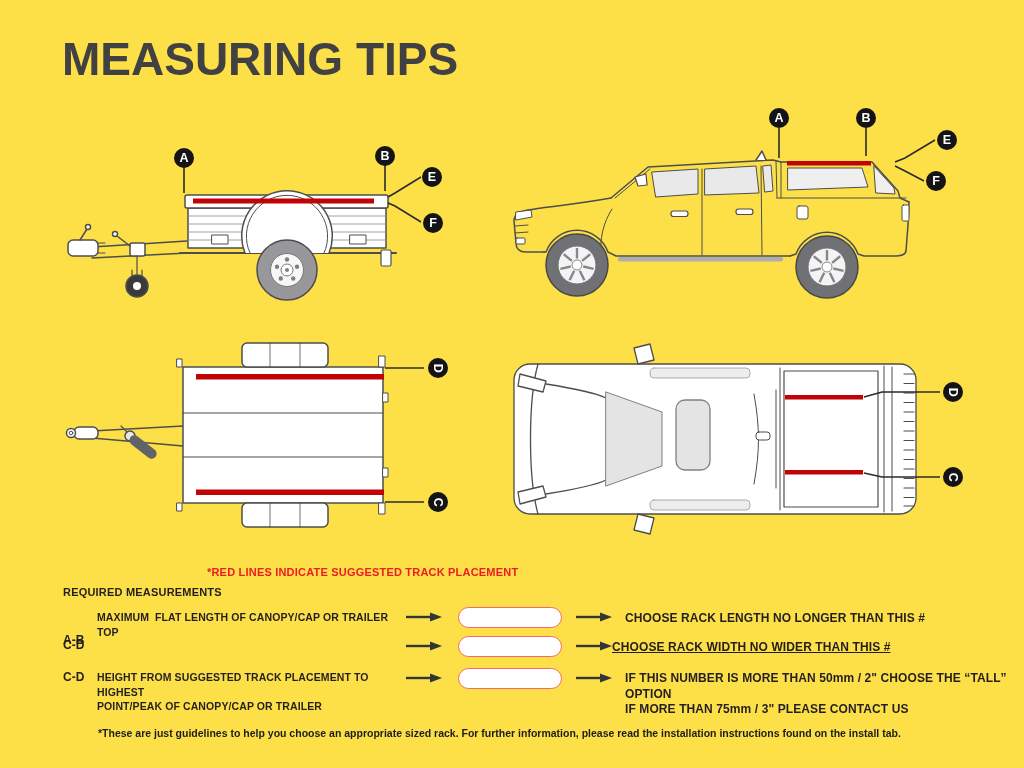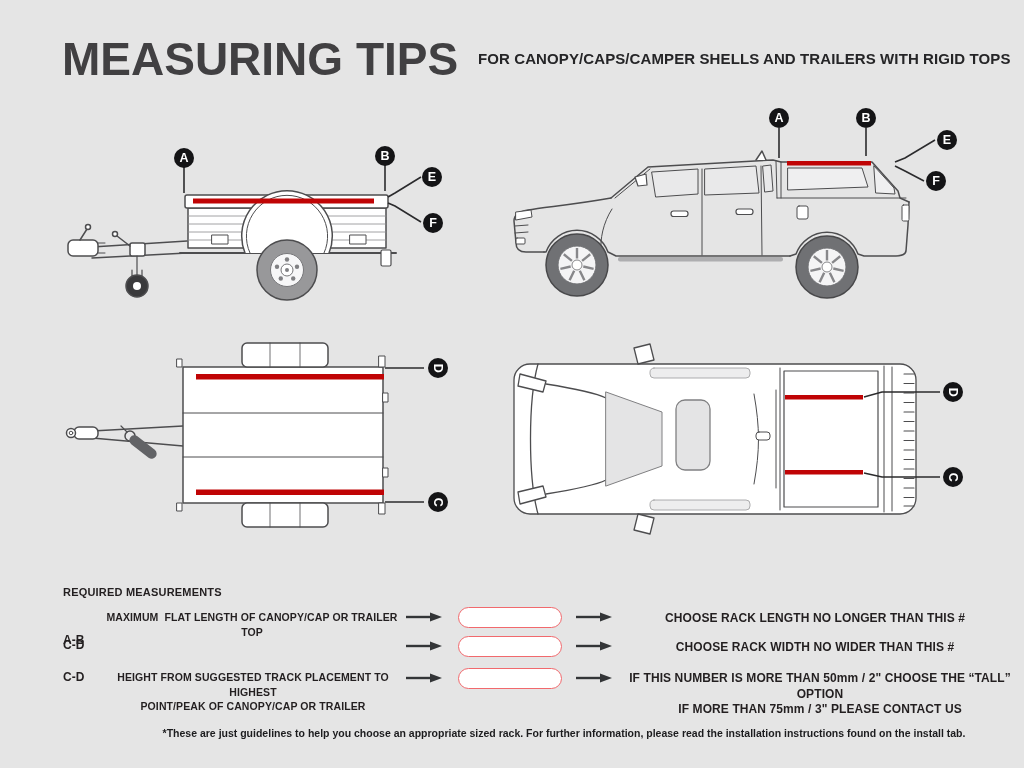--- a/index.html
+++ b/index.html
@@ -1,40 +1,39 @@
 <!DOCTYPE html>
 <html><head>
 <meta charset="utf-8">
 <style>
   html,body{margin:0;padding:0;background:#fff;}
-  .canvas{position:relative;width:1024px;height:768px;background:#e5e5e5;overflow:hidden;
-          font-family:"Liberation Sans",sans-serif;color:#231f20;text-align:center;}
+  .canvas{position:relative;width:1024px;height:768px;background:#fde047;overflow:hidden;
+          font-family:"Liberation Sans",sans-serif;color:#231f20;}
   .abs{position:absolute;}
   .title{font-weight:bold;font-size:46px;line-height:1;letter-spacing:0px;color:#414042;}
   .subtitle{font-weight:bold;font-size:15px;line-height:1.1;color:#252527;letter-spacing:0.1px;}
   .badge{position:absolute;width:20px;height:20px;border-radius:50%;background:#141416;color:#fff;
          display:flex;align-items:center;justify-content:center;font-size:12.5px;font-weight:bold;line-height:1;}
   .badge.rot span{display:inline-block;transform:rotate(90deg);}
   .sec-head{font-weight:bold;font-size:11px;letter-spacing:0.2px;color:#231f20;}
   .sec-note{font-weight:bold;font-size:11px;letter-spacing:0.2px;color:#ed1c24;}
   .mkey{font-weight:bold;font-size:12px;color:#231f20;}
   .mdesc{font-weight:bold;font-size:10.5px;line-height:14.5px;letter-spacing:0.1px;color:#231f20;white-space:pre-wrap;}
   .moutcome{font-weight:bold;font-size:12px;line-height:15.5px;letter-spacing:0.1px;color:#231f20;white-space:pre-wrap;}
   .pill{position:absolute;width:104px;height:21px;border:1.5px solid #f1696d;border-radius:11px;
         background:#fff;box-sizing:border-box;}
-  .footnote{font-weight:bold;font-size:10.5px;color:#1c1c1e;margin-left:36px;}
+  .footnote{font-weight:bold;font-size:10.5px;color:#1c1c1e;}
   svg{display:block;}
 </style>
 </head>
 <body>
 
 <div class="canvas">
 
   <div class="abs title" style="left:62px;top:36px;">MEASURING TIPS</div>
-  <div class="abs subtitle" style="left:478px;top:51px;">FOR CANOPY/CAPS/CAMPER SHELLS AND TRAILERS WITH RIGID TOPS</div>
 
   <svg class="abs" style="left:60px;top:120px;" width="400" height="200" viewBox="0 0 400 200">
     <g fill="none" stroke="#4d4d4f" stroke-width="1.5" stroke-linecap="round" stroke-linejoin="round">
 
       <path d="M127,121 L32,127 M127,133 L32,138"></path>
       <rect x="8" y="120" width="30" height="16" rx="5" fill="#fff"></rect>
       <path d="M20,120 L27,109"></path>
         <circle cx="28" cy="107" r="2.5" fill="#fff"></circle>
       <path d="M38,123 L45,123 M38,133 L45,133" stroke-width="1"></path>
 
@@ -238,20 +237,21 @@
     </g>
   </svg>
   <div class="badge rot" style="left:943px;top:382px;">
       <span>D</span>
     </div>
   <div class="badge rot" style="left:943px;top:467px;">
       <span>C</span>
     </div>
 
   <div class="abs sec-head" style="left:63px;top:586px;">REQUIRED MEASUREMENTS</div>
+  <div class="abs sec-note" style="left:207px;top:566px;">*RED LINES INDICATE SUGGESTED TRACK PLACEMENT</div>
 
   <div class="abs mkey" style="left:63px;top:633px;">A-B</div>
   <div class="abs mdesc" style="left:97px;top:610px;width:310px;">MAXIMUM  FLAT LENGTH OF CANOPY/CAP OR TRAILER TOP</div>
   <svg class="abs" style="left:406px;top:612px;" width="36" height="10" viewBox="0 0 36 10">
     <line x1="0" y1="5" x2="25" y2="5" stroke="#333537" stroke-width="2.4"></line>
       <polygon points="24,0.6 36,5 24,9.4" fill="#333537"></polygon>
   </svg>
   <div class="pill" style="left:458px;top:607px;"></div>
   <svg class="abs" style="left:576px;top:612px;" width="36" height="10" viewBox="0 0 36 10">
     <line x1="0" y1="5" x2="25" y2="5" stroke="#333537" stroke-width="2.4"></line>
@@ -262,21 +262,21 @@
   <div class="abs mkey" style="left:63px;top:638px;">C-D</div>
   <svg class="abs" style="left:406px;top:641px;" width="36" height="10" viewBox="0 0 36 10">
     <line x1="0" y1="5" x2="25" y2="5" stroke="#333537" stroke-width="2.4"></line>
       <polygon points="24,0.6 36,5 24,9.4" fill="#333537"></polygon>
   </svg>
   <div class="pill" style="left:458px;top:636px;"></div>
   <svg class="abs" style="left:576px;top:641px;" width="36" height="10" viewBox="0 0 36 10">
     <line x1="0" y1="5" x2="25" y2="5" stroke="#333537" stroke-width="2.4"></line>
       <polygon points="24,0.6 36,5 24,9.4" fill="#333537"></polygon>
   </svg>
-  <div class="abs moutcome" style="left:625px;top:640px;width:380px;">CHOOSE RACK WIDTH NO WIDER THAN THIS #</div>
+  <div class="abs moutcome" style="left:612px;top:640px;width:380px;text-decoration:underline;">CHOOSE RACK WIDTH NO WIDER THAN THIS #</div>
 
   <div class="abs mkey" style="left:63px;top:670px;">C-D</div>
   <div class="abs mdesc" style="left:97px;top:670px;width:312px;">HEIGHT FROM SUGGESTED TRACK PLACEMENT TO HIGHEST
 POINT/PEAK OF CANOPY/CAP OR TRAILER</div>
   <svg class="abs" style="left:406px;top:673px;" width="36" height="10" viewBox="0 0 36 10">
     <line x1="0" y1="5" x2="25" y2="5" stroke="#333537" stroke-width="2.4"></line>
       <polygon points="24,0.6 36,5 24,9.4" fill="#333537"></polygon>
   </svg>
   <div class="pill" style="left:458px;top:668px;"></div>
   <svg class="abs" style="left:576px;top:673px;" width="36" height="10" viewBox="0 0 36 10">

